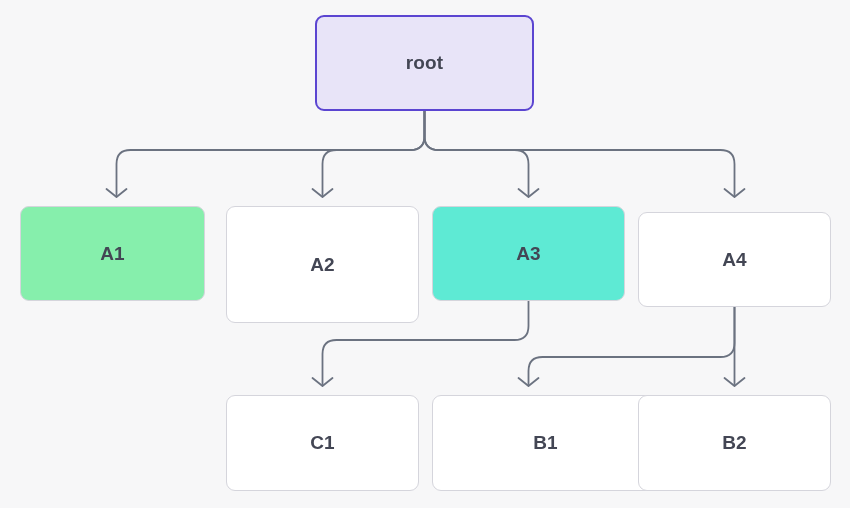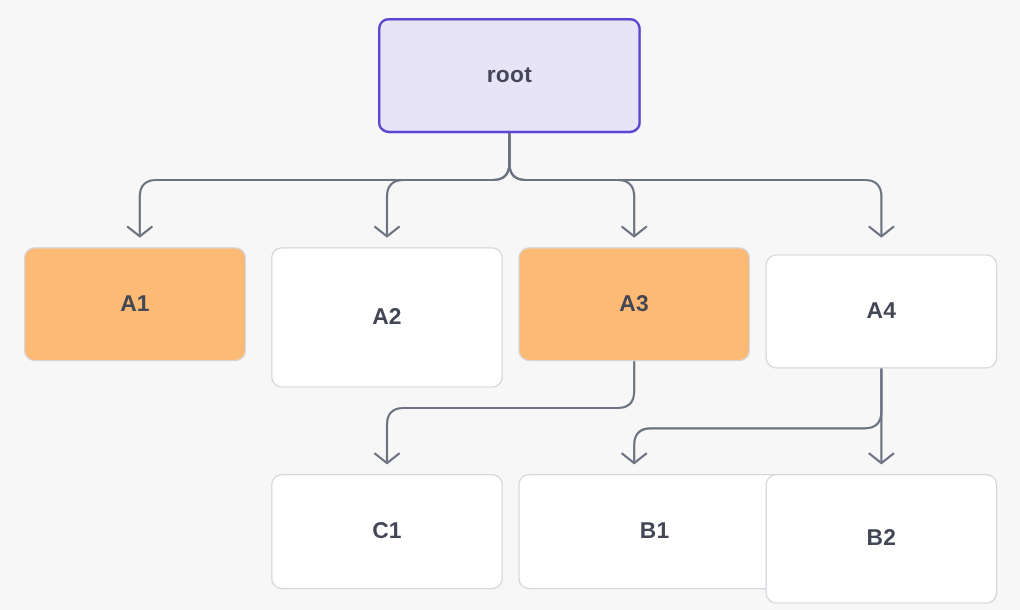--- a/index.html
+++ b/index.html
@@ -53,35 +53,35 @@
       <path d="M 312.5 378 L 322.5 386 L 332.5 378" fill="none" stroke="#6b7280" stroke-width="1.8" stroke-linecap="round" stroke-linejoin="round"></path>
       <path d="M 734.5 301 L 734.5 343 Q 734.5 357 720.5 357 L 542.5 357 Q 528.5 357 528.5 371 L 528.5 384" fill="none" stroke="#6b7280" stroke-width="1.8" stroke-linecap="round" stroke-linejoin="round"></path>
       <path d="M 518.5 378 L 528.5 386 L 538.5 378" fill="none" stroke="#6b7280" stroke-width="1.8" stroke-linecap="round" stroke-linejoin="round"></path>
       <path d="M 734.5 301 L 734.5 384" fill="none" stroke="#6b7280" stroke-width="1.8" stroke-linecap="round" stroke-linejoin="round"></path>
       <path d="M 724.5 378 L 734.5 386 L 744.5 378" fill="none" stroke="#6b7280" stroke-width="1.8" stroke-linecap="round" stroke-linejoin="round"></path>
     </svg>
   <div id="node-layer">
       <div class="node" style="left: 315px; top: 15px; width: 219px; height: 96px; color: rgb(67, 70, 84); background: rgb(232, 228, 248); border: 2px solid rgb(91, 69, 209);">
         <span>root</span>
       </div>
-      <div class="node" style="left: 20px; top: 206px; width: 185px; height: 95px; color: rgb(67, 70, 84); background: #fdba74; border: 1.5px solid rgb(213, 213, 220);">
+      <div class="node" style="left: 20px; top: 206px; width: 185px; height: 95px; color: rgb(67, 70, 84); background: #86efac; border: 1.5px solid rgb(213, 213, 220);">
         <span>A1</span>
       </div>
       <div class="node" style="left: 226px; top: 206px; width: 193px; height: 117px; color: rgb(67, 70, 84); background: rgb(255, 255, 255); border: 1.5px solid rgb(213, 213, 220);">
         <span>A2</span>
       </div>
-      <div class="node" style="left: 432px; top: 206px; width: 193px; height: 95px; color: rgb(67, 70, 84); background: #fdba74; border: 1.5px solid rgb(213, 213, 220);">
+      <div class="node" style="left: 432px; top: 206px; width: 193px; height: 95px; color: rgb(67, 70, 84); background: #5eead4; border: 1.5px solid rgb(213, 213, 220);">
         <span>A3</span>
       </div>
       <div class="node" style="left: 638px; top: 212px; width: 193px; height: 95px; color: rgb(67, 70, 84); background: rgb(255, 255, 255); border: 1.5px solid rgb(213, 213, 220);">
         <span>A4</span>
       </div>
       <div class="node" style="left: 226px; top: 395px; width: 193px; height: 96px; color: rgb(67, 70, 84); background: rgb(255, 255, 255); border: 1.5px solid rgb(213, 213, 220);">
         <span>C1</span>
       </div>
       <div class="node" style="left: 432px; top: 395px; width: 227px; height: 96px; color: rgb(67, 70, 84); background: rgb(255, 255, 255); border: 1.5px solid rgb(213, 213, 220);">
         <span>B1</span>
       </div>
-      <div class="node" style="left: 638px; top: 395px; width: 193px; height: 108px; color: rgb(67, 70, 84); background: rgb(255, 255, 255); border: 1.5px solid rgb(213, 213, 220);">
+      <div class="node" style="left: 638px; top: 395px; width: 193px; height: 96px; color: rgb(67, 70, 84); background: rgb(255, 255, 255); border: 1.5px solid rgb(213, 213, 220);">
         <span>B2</span>
       </div>
     </div>
 </div>
 
 </body></html>

